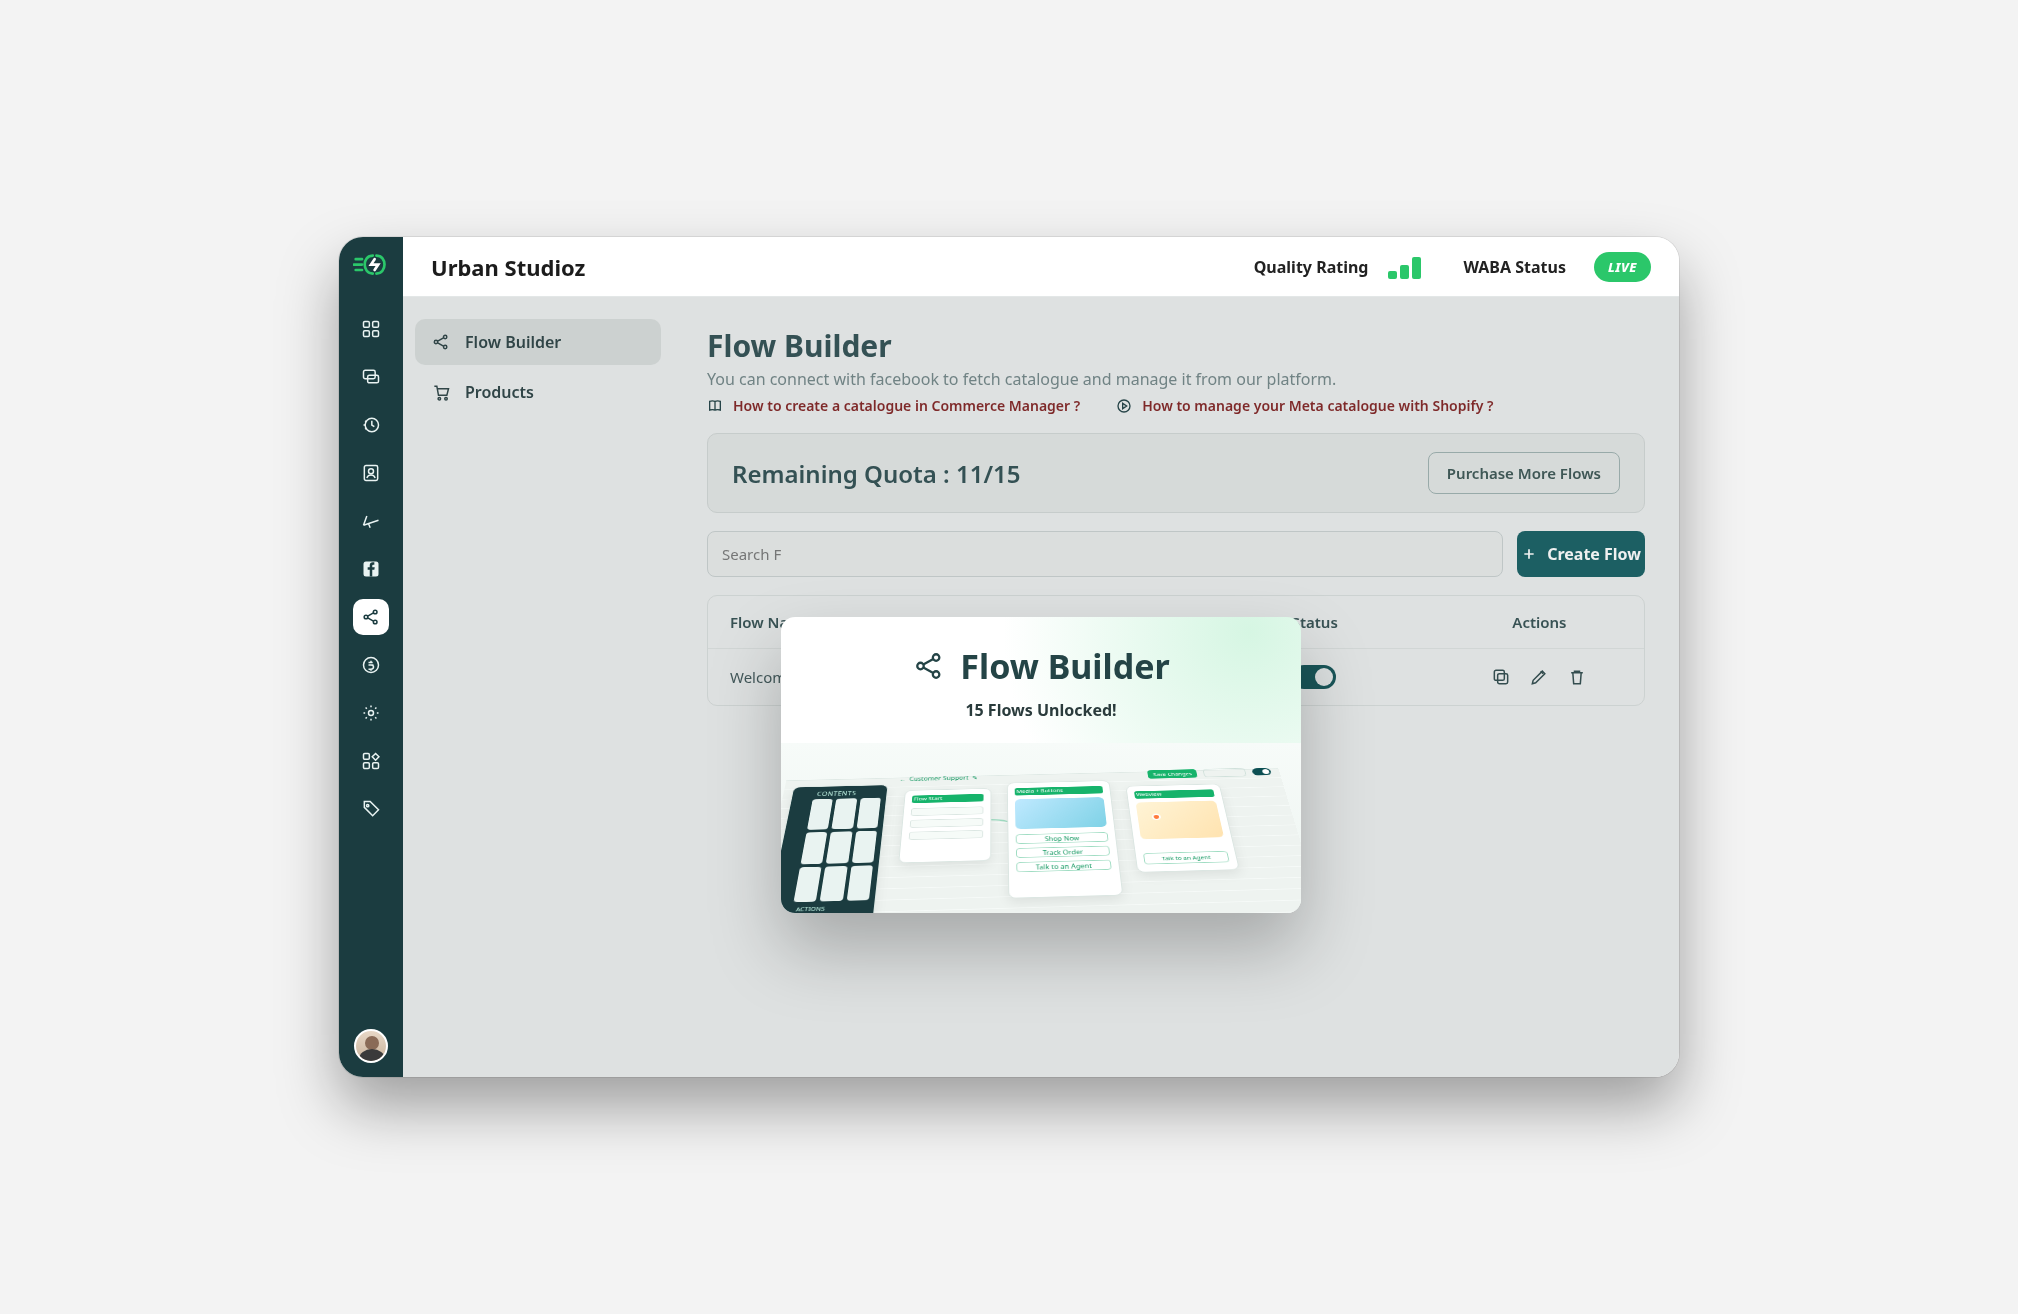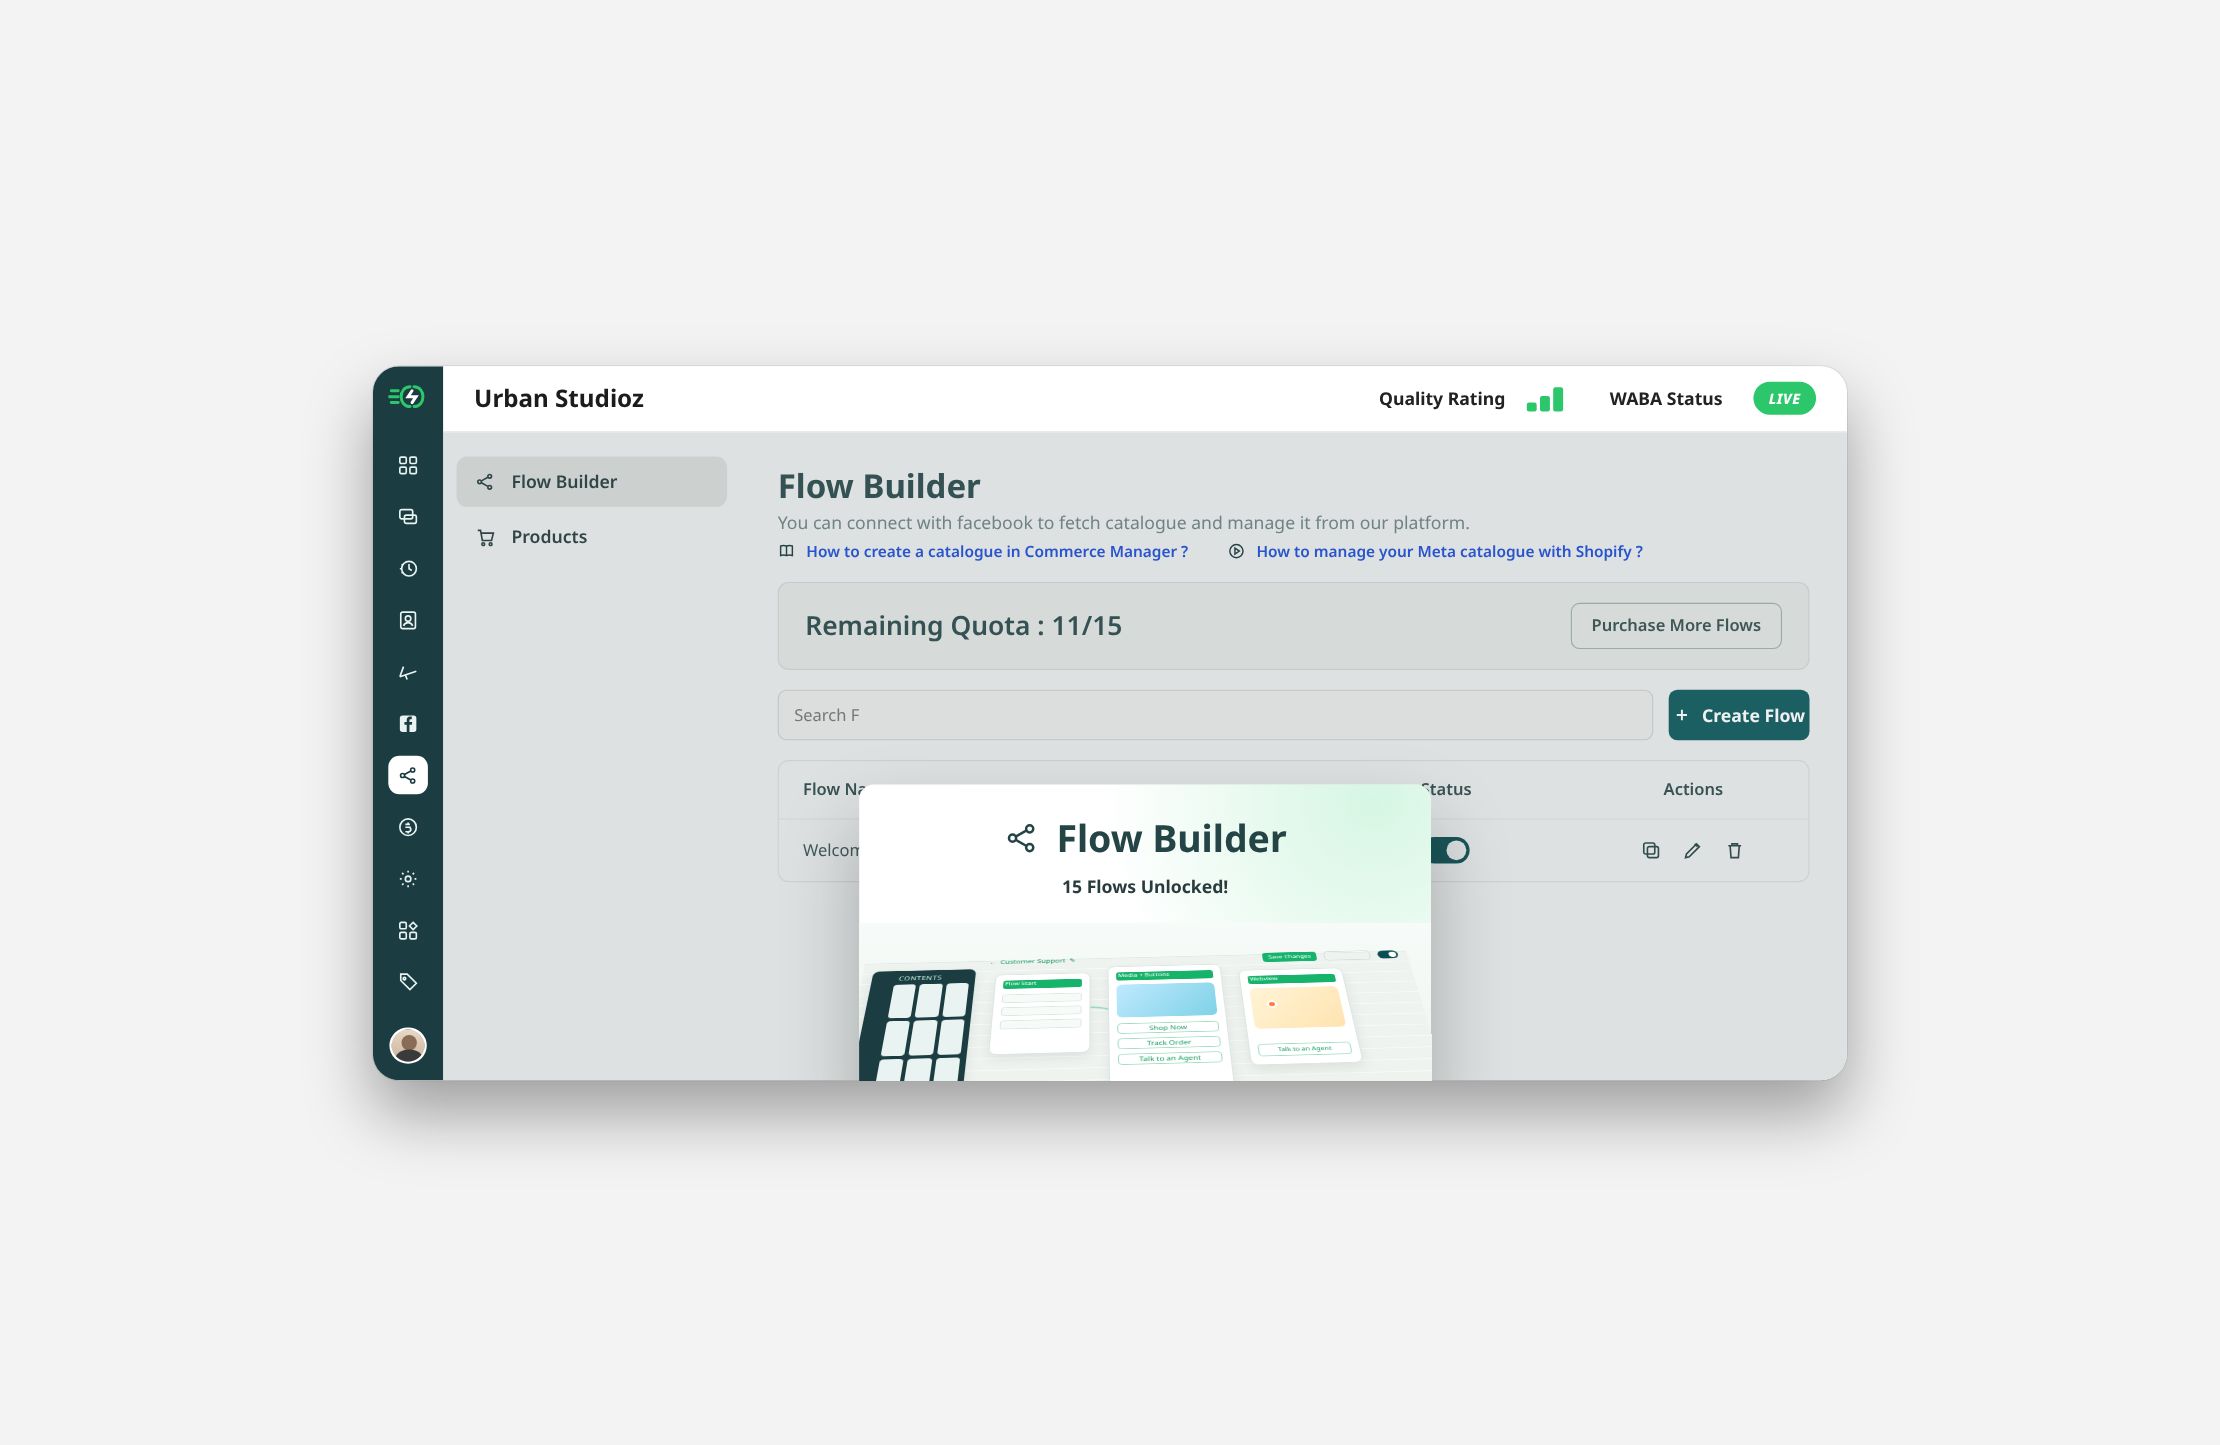--- a/index.html
+++ b/index.html
@@ -9,21 +9,21 @@
     --muted:#6f8385;
     --green:#2bc76a;
     --bg:#eceeee;
     --border:#c9d0d0;
     --teal:#0f5a5f;
     --white:#fff;
   }
   *{box-sizing:border-box;font-family:system-ui,-apple-system,"Segoe UI",Roboto,sans-serif;}
   body{margin:0;background:#f3f3f3;display:flex;align-items:center;justify-content:center;height:100vh;}
   .device{
-    width:1340px;height:649px;border-radius:24px;overflow:hidden;position:relative;
+    width:1340px;height:840px;border-radius:24px;overflow:hidden;position:relative;
     box-shadow:0 30px 60px rgba(0,0,0,.35),0 0 0 1px rgba(0,0,0,.08);
     background:#fff;display:flex;flex-direction:row;
   }
   
   .rail{
     width:64px;min-width:64px;background:var(--dark);display:flex;flex-direction:column;
     align-items:center;padding:14px 0;gap:12px;
   }
   .rail .logo{width:36px;height:28px;display:flex;align-items:center;justify-content:center;}
   .sep{height:8px;}
@@ -62,21 +62,21 @@
   .sub-item{
     display:flex;align-items:center;gap:14px;padding:12px 16px;margin:4px 2px;border-radius:10px;
     font-weight:600;color:#263d3f;cursor:pointer;
   }
   .sub-item svg{width:20px;height:20px;stroke:#263d3f;fill:none;stroke-width:1.8;}
   .sub-item.active{background:#d8dcdb;}
   .content{flex:1;padding:22px 34px;display:flex;flex-direction:column;gap:18px;}
   h1{margin:6px 0 0;font-size:30px;color:var(--text);font-weight:700;}
   .desc{color:var(--muted);font-size:16px;margin-top:2px;}
   .help-row{display:flex;gap:36px;margin-top:6px;}
-  .help-link{display:flex;align-items:center;gap:10px;color:#1d4ed8;font-weight:600;font-size:14px;cursor:pointer;}
+  .help-link{display:flex;align-items:center;gap:10px;color:#7f1d1d;font-weight:600;font-size:14px;cursor:pointer;}
   .help-link svg{width:16px;height:16px;stroke:#1b3c40;fill:none;stroke-width:2;}
 
   .quota{
     background:#e3e6e5;border:1px solid #d1d6d5;border-radius:10px;padding:18px 24px;
     display:flex;align-items:center;justify-content:space-between;
   }
   .quota-label{font-size:24px;font-weight:600;color:var(--text);}
   .btn-outline{
     border:1px solid #9db0af;background:transparent;color:#36514f;font-weight:600;
     padding:10px 18px;border-radius:8px;font-size:15px;cursor:pointer;

